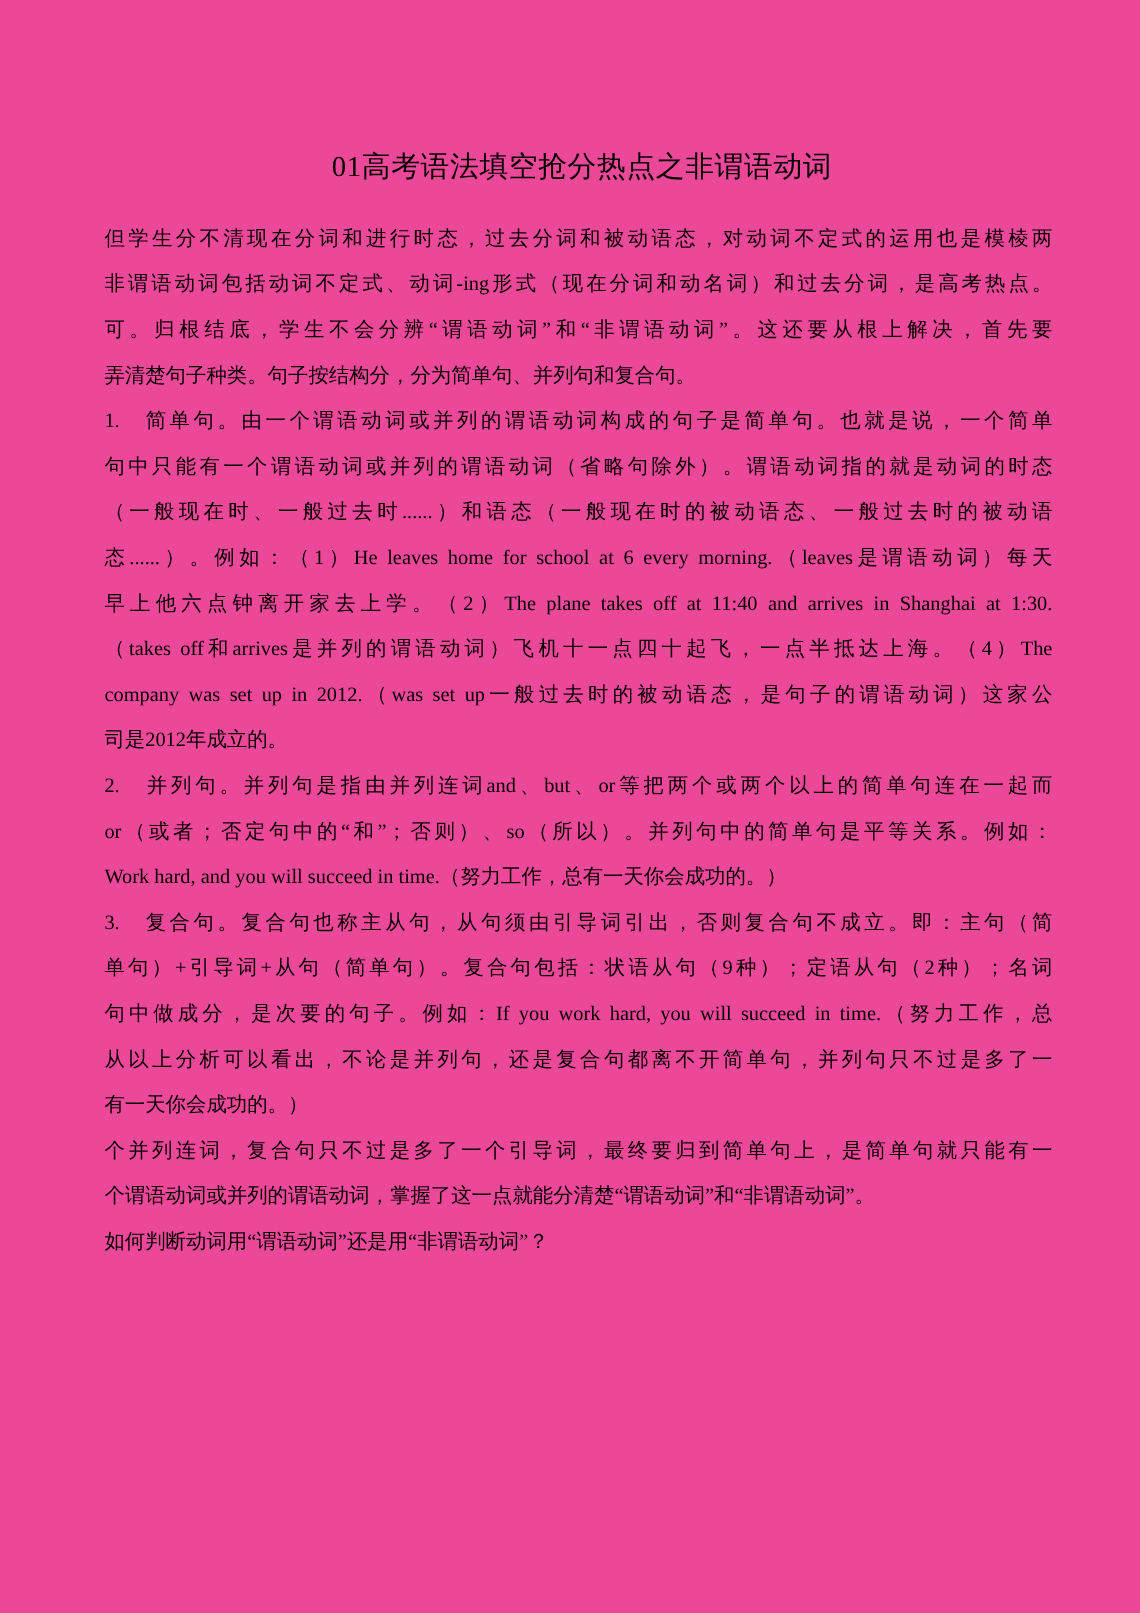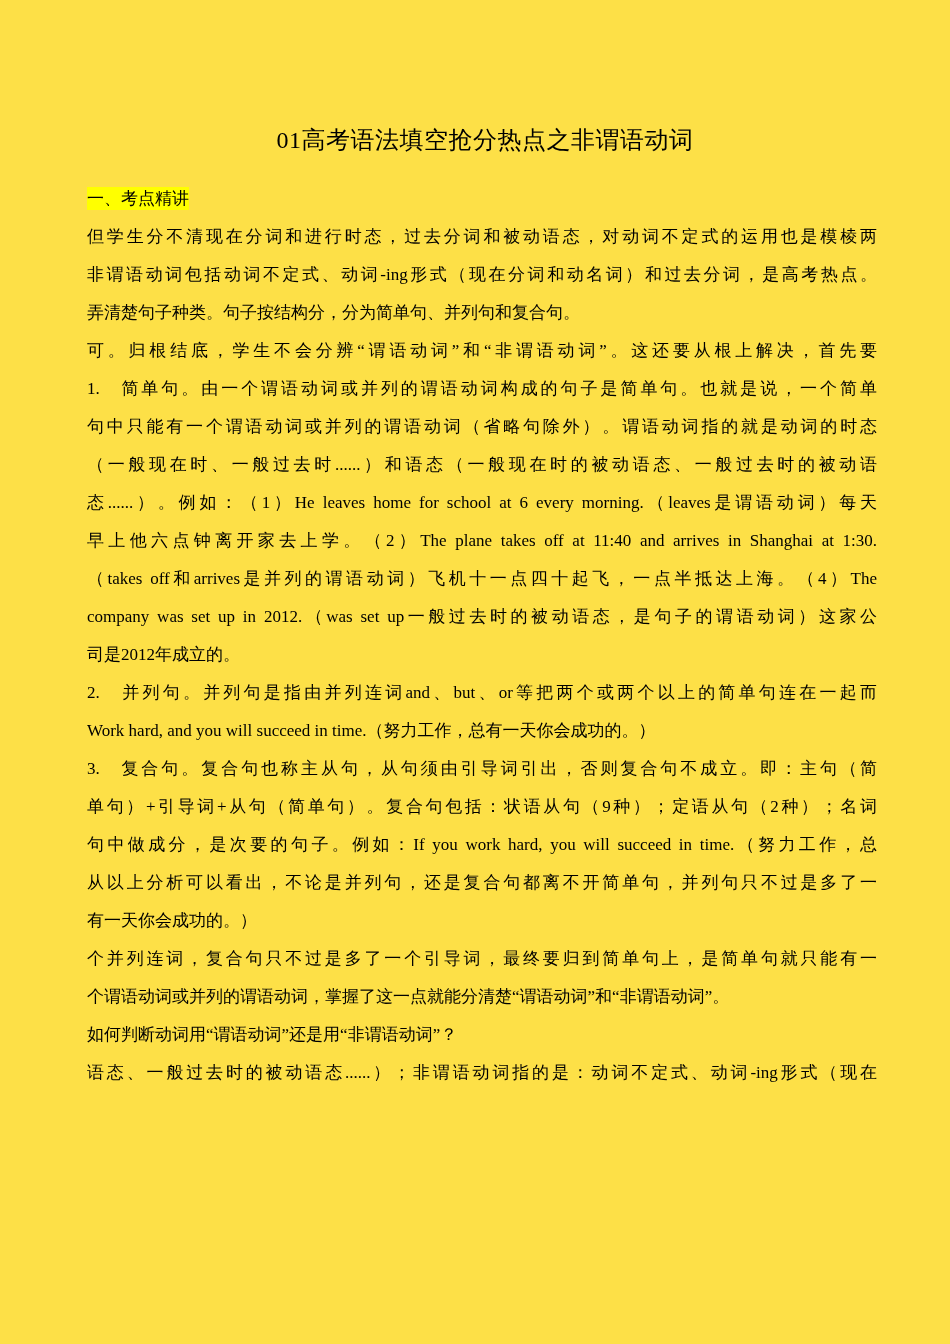--- a/index.html
+++ b/index.html
@@ -14,21 +14,21 @@
       overflow: hidden;
       font-family: "Liberation Serif", "DejaVu Serif", serif;
       color: #000000;
     }
     .page {
       position: absolute;
       left: 0;
       top: 0;
       width: 950px;
       height: 1344px;
-      background: #fde047;
+      background: #ec4899;
     }
     .title {
       position: absolute;
       top: 122px;
       left: 0;
       width: 970px;
       text-align: center;
       font-size: 24px;
       line-height: 36px;
       letter-spacing: 0.5px;
@@ -60,47 +60,44 @@
       text-align-last: left;
     }
   </style>
 </head>
 <body>
 
 <div class="page">
   <div class="title">01高考语法填空抢分热点之非谓语动词</div>
 
   <div class="content">
-    <div class="section-heading">
-      <span class="highlight">一、考点精讲</span>
-    </div>
 
     <span class="line">但学生分不清现在分词和进行时态，过去分词和被动语态，对动词不定式的运用也是模棱两</span>
     <span class="line">非谓语动词包括动词不定式、动词-ing形式（现在分词和动名词）和过去分词，是高考热点。</span>
+    <span class="line">可。归根结底，学生不会分辨“谓语动词”和“非谓语动词”。这还要从根上解决，首先要</span>
     <span class="line last">弄清楚句子种类。句子按结构分，分为简单句、并列句和复合句。</span>
-    <span class="line">可。归根结底，学生不会分辨“谓语动词”和“非谓语动词”。这还要从根上解决，首先要</span>
 
     <span class="line">1.&nbsp;&nbsp;&nbsp;简单句。由一个谓语动词或并列的谓语动词构成的句子是简单句。也就是说，一个简单</span>
     <span class="line">句中只能有一个谓语动词或并列的谓语动词（省略句除外）。谓语动词指的就是动词的时态</span>
     <span class="line">（一般现在时、一般过去时......）和语态（一般现在时的被动语态、一般过去时的被动语</span>
     <span class="line">态......）。例如：（1）He leaves home for school at 6 every morning.（leaves是谓语动词）每天</span>
     <span class="line">早上他六点钟离开家去上学。（2）The plane takes off at 11:40 and arrives in Shanghai at 1:30.</span>
     <span class="line">（takes off和arrives是并列的谓语动词）飞机十一点四十起飞，一点半抵达上海。（4）The</span>
     <span class="line">company was set up in 2012.（was set up一般过去时的被动语态，是句子的谓语动词）这家公</span>
     <span class="line last">司是2012年成立的。</span>
 
     <span class="line">2.&nbsp;&nbsp;&nbsp;并列句。并列句是指由并列连词and、but、or等把两个或两个以上的简单句连在一起而</span>
+    <span class="line">or（或者；否定句中的“和”；否则）、so（所以）。并列句中的简单句是平等关系。例如：</span>
     <span class="line last">Work hard, and you will succeed in time.（努力工作，总有一天你会成功的。）</span>
 
     <span class="line">3.&nbsp;&nbsp;&nbsp;复合句。复合句也称主从句，从句须由引导词引出，否则复合句不成立。即：主句（简</span>
     <span class="line">单句）+引导词+从句（简单句）。复合句包括：状语从句（9种）；定语从句（2种）；名词</span>
     <span class="line">句中做成分，是次要的句子。例如：If you work hard, you will succeed in time.（努力工作，总</span>
     <span class="line">从以上分析可以看出，不论是并列句，还是复合句都离不开简单句，并列句只不过是多了一</span>
 
     <span class="line last">有一天你会成功的。）</span>
     <span class="line">个并列连词，复合句只不过是多了一个引导词，最终要归到简单句上，是简单句就只能有一</span>
     <span class="line last">个谓语动词或并列的谓语动词，掌握了这一点就能分清楚“谓语动词”和“非谓语动词”。</span>
 
     <span class="line last">如何判断动词用“谓语动词”还是用“非谓语动词”？</span>
 
-    <span class="line">语态、一般过去时的被动语态......）；非谓语动词指的是：动词不定式、动词-ing形式（现在</span>
   </div>
 </div>
 
 </body></html>

